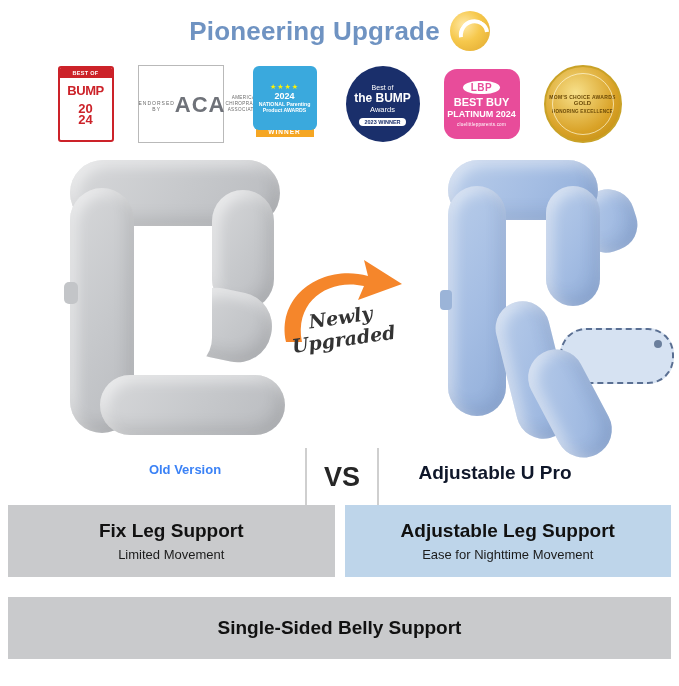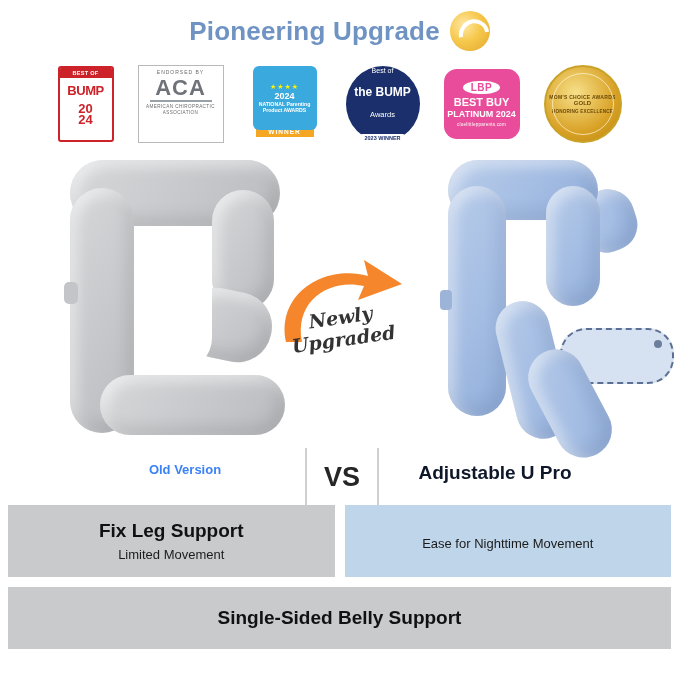--- a/index.html
+++ b/index.html
@@ -44,41 +44,41 @@
     display:flex;flex-direction:column;align-items:center;justify-content:flex-start;
     background:#fff;overflow:hidden;}
   .badge-cnet .top{font-size:5.5px;font-weight:bold;color:#fff;background:#cc2229;width:100%;
     padding:2px 0 2px;letter-spacing:.3px;}
   .badge-cnet .mid{font-size:13px;font-weight:bold;color:#cc2229;margin-top:5px;letter-spacing:-.5px;}
   .badge-cnet .yr{font-size:13px;font-weight:bold;color:#cc2229;line-height:11px;margin-top:5px;}
   .badge-cnet .yr span{display:block;}
 
   
   .badge-aca{width:84px;height:76px;border:1px solid #b9b9b9;background:#fff;
-    display:flex;flex-direction:column;align-items:center;justify-content:flex-start;}
+    display:flex;flex-direction:row;align-items:center;justify-content:flex-start;}
   .badge-aca .endorse{font-size:5px;color:#6b6b6b;letter-spacing:1px;margin-top:3px;}
   .badge-aca .aca{font-size:22px;font-weight:bold;color:#6f7279;letter-spacing:1px;
     line-height:22px;margin-top:2px;}
   .badge-aca .aca-line{width:62px;height:2px;background:#9aa0a8;margin:1px 0 2px;}
   .badge-aca .sub{font-size:4.6px;color:#6b6b6b;line-height:6px;letter-spacing:.4px;}
 
   
   .badge-npa{width:74px;height:76px;display:flex;flex-direction:column;align-items:center;}
   .npa-disc{width:64px;height:64px;background:#3aa9dd;border-radius:6px;color:#fff;
     display:flex;flex-direction:column;align-items:center;justify-content:center;
     position:relative;}
   .npa-stars{font-size:7px;letter-spacing:1px;color:#fff200;line-height:8px;}
   .npa-year{font-size:9px;font-weight:bold;line-height:10px;}
   .npa-text{font-size:5.2px;line-height:6.2px;font-weight:bold;text-align:center;}
   .npa-ribbon{width:58px;background:#f5a623;color:#fff;font-size:6.5px;font-weight:bold;
     letter-spacing:1px;padding:2px 0;margin-top:-4px;}
 
   
   .badge-bump{width:74px;height:76px;border-radius:50%;background:#1a2f6b;color:#fff;
-    display:flex;flex-direction:column;align-items:center;justify-content:space-between;}
+    display:flex;flex-direction:column;align-items:center;justify-content:center;}
   .bump-small{font-size:7px;line-height:9px;}
   .bump-big{font-size:12px;font-weight:bold;line-height:13px;}
   .bump-awards{font-size:7.5px;line-height:10px;}
   .bump-year{font-size:5.5px;background:#fff;color:#1a2f6b;border-radius:6px;
     padding:1px 5px;margin-top:3px;font-weight:bold;}
 
   
   .badge-lbp{width:76px;height:70px;background:#e84c9a;color:#fff;border-radius:13px;
     display:flex;flex-direction:column;align-items:center;justify-content:center;}
   .lbp-oval{background:#fff;color:#e84c9a;font-size:10px;font-weight:bold;
@@ -152,21 +152,21 @@
   }
 
   
   .rows{position:absolute;left:0;top:505px;width:679px;}
   .row{display:flex;gap:10px;padding:0 8px;margin-bottom:10px;}
   .cell{flex:1;display:flex;flex-direction:column;align-items:center;justify-content:center;
     text-align:center;}
   .cell-grey{background:#c9cacc;}
   .cell-blue{background:#bed5ea;}
   .row1 .cell{height:72px;}
-  .row2 .cell{height:62px;}
+  .row2 .cell{height:62px;margin-top:10px;}
   .cell-title{font-size:19px;font-weight:bold;color:#111;}
   .cell-sub{font-size:13px;color:#1b1b1b;margin-top:5px;}
 </style>
 </head>
 <body>
 
 <div class="stage">
 
   <div class="header">
     <div class="header-title">Pioneering Upgrade</div>
@@ -265,20 +265,21 @@
   </div>
 
   <div class="rows">
 
     <div class="row row1">
       <div class="cell cell-grey">
         <div class="cell-title">Fix Leg Support</div>
         <div class="cell-sub">Limited Movement</div>
       </div>
       <div class="cell cell-blue">
+        <div class="cell-title">Adjustable Leg Support</div>
         <div class="cell-sub">Ease for Nighttime Movement</div>
       </div>
     </div>
 
     <div class="row row2">
       <div class="cell cell-grey">
         <div class="cell-title">Single-Sided Belly Support</div>
       </div>
     </div>
 

